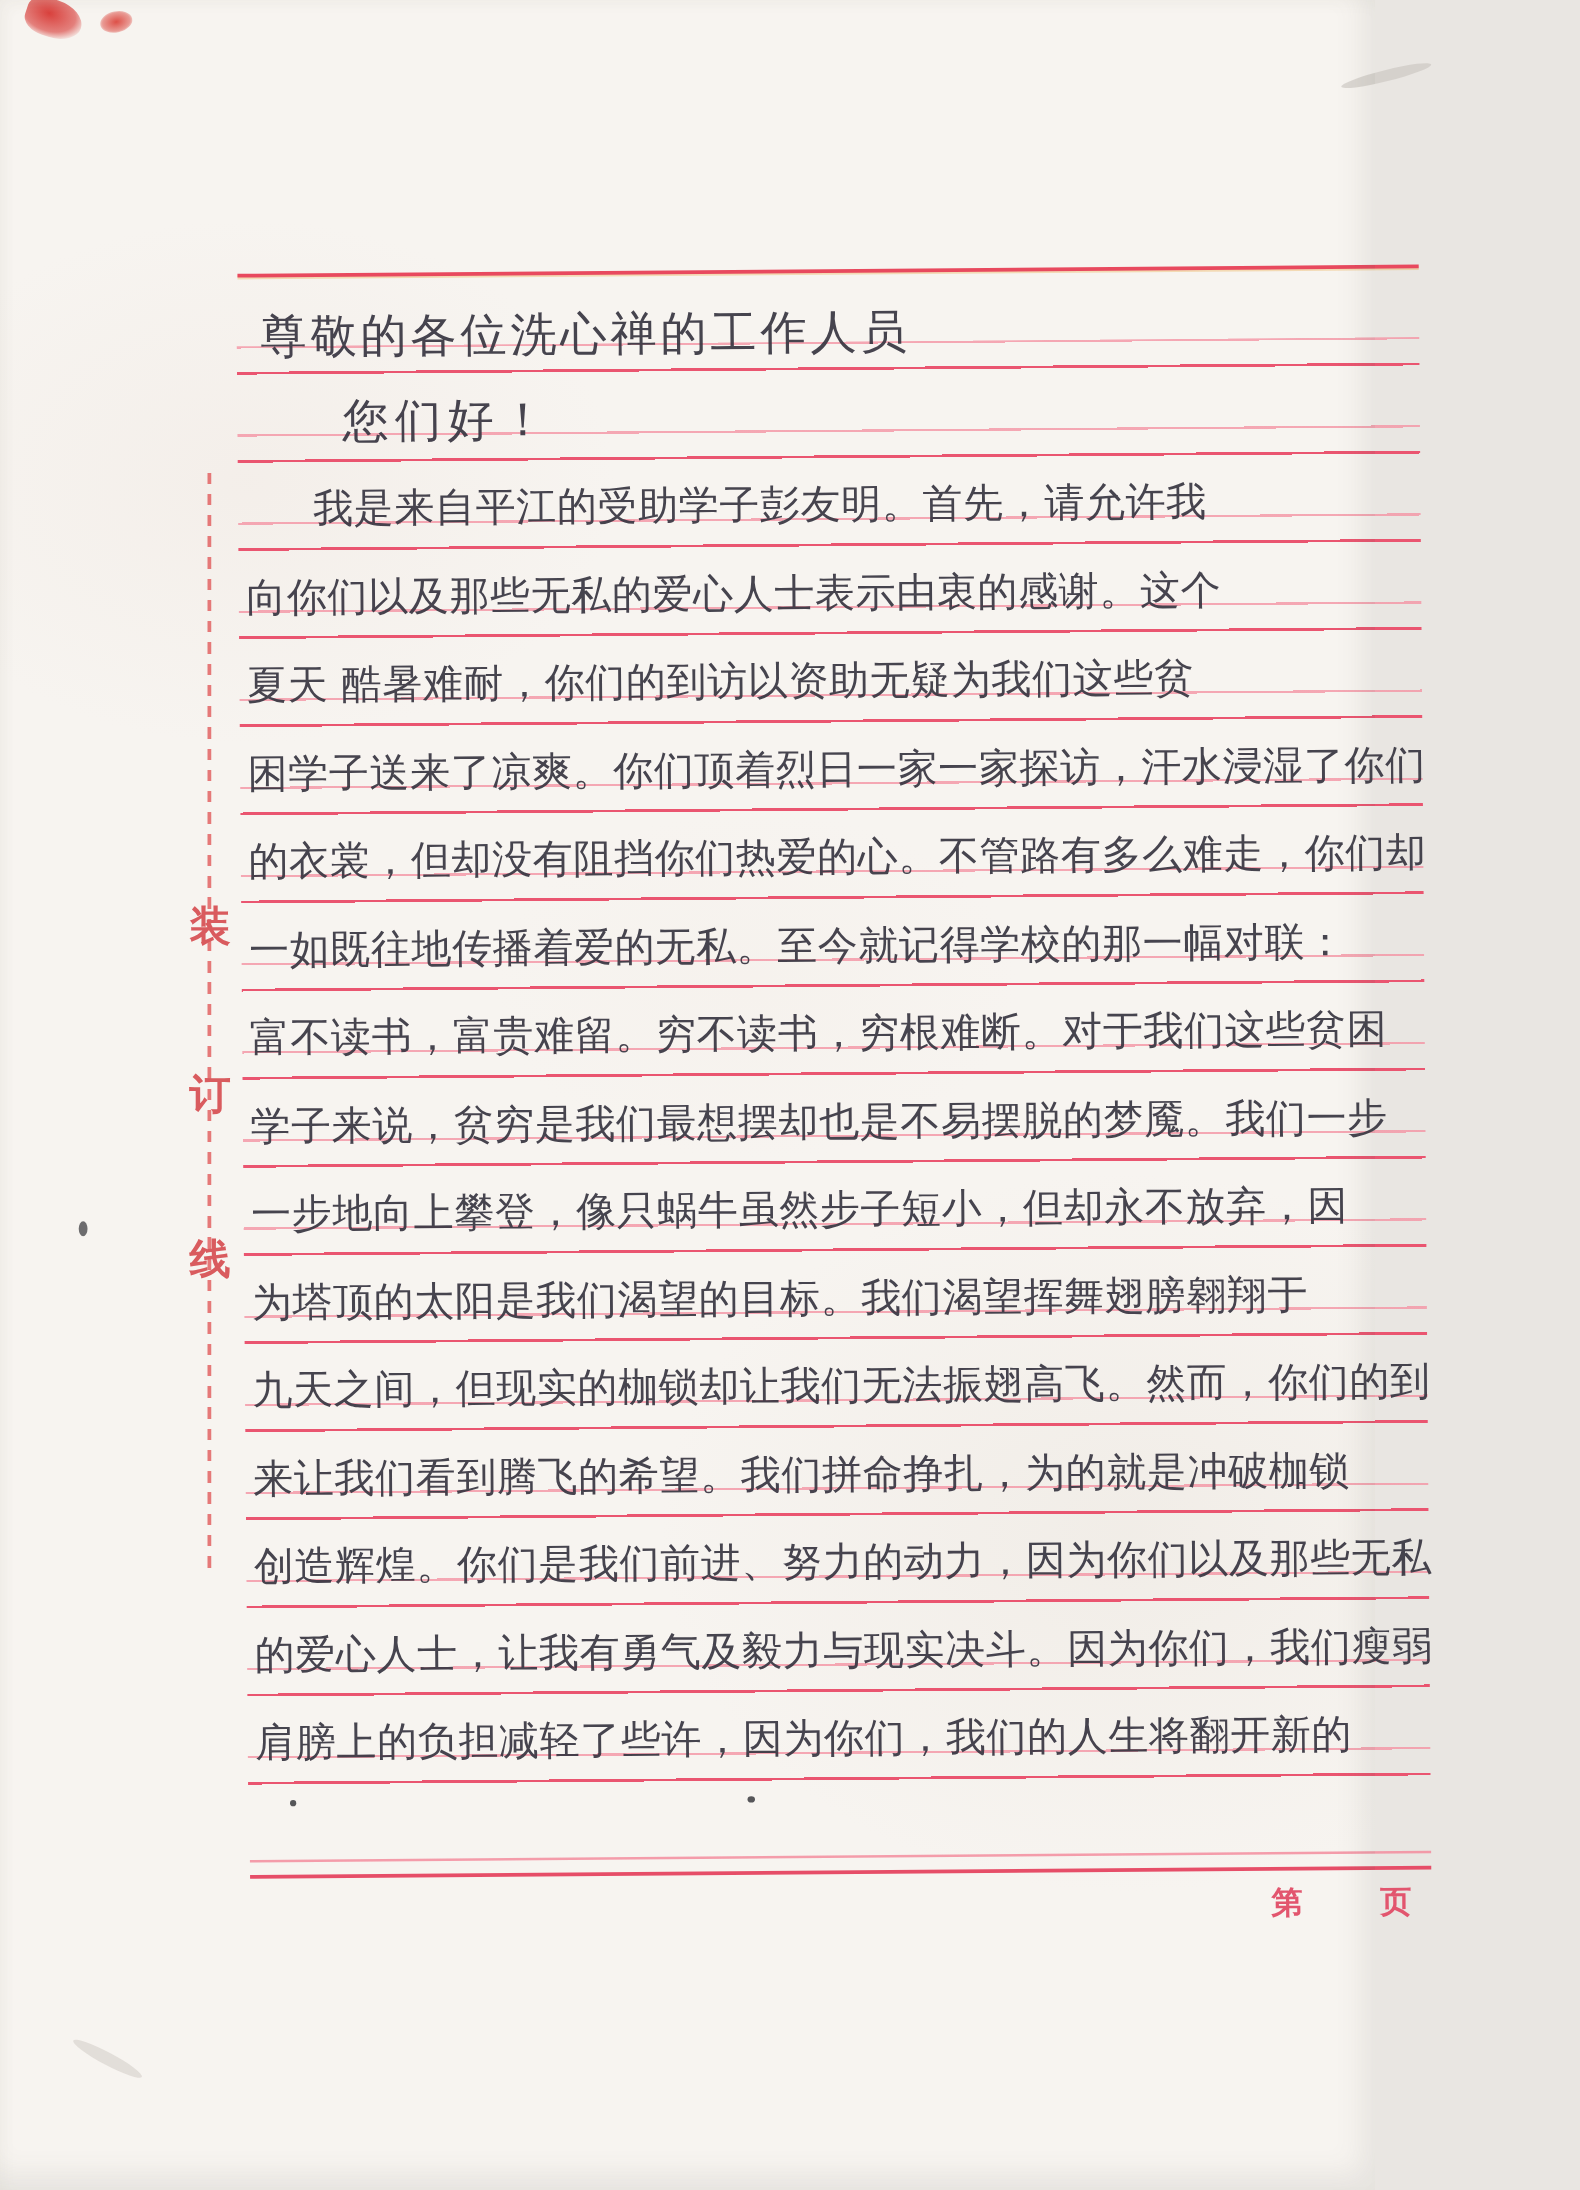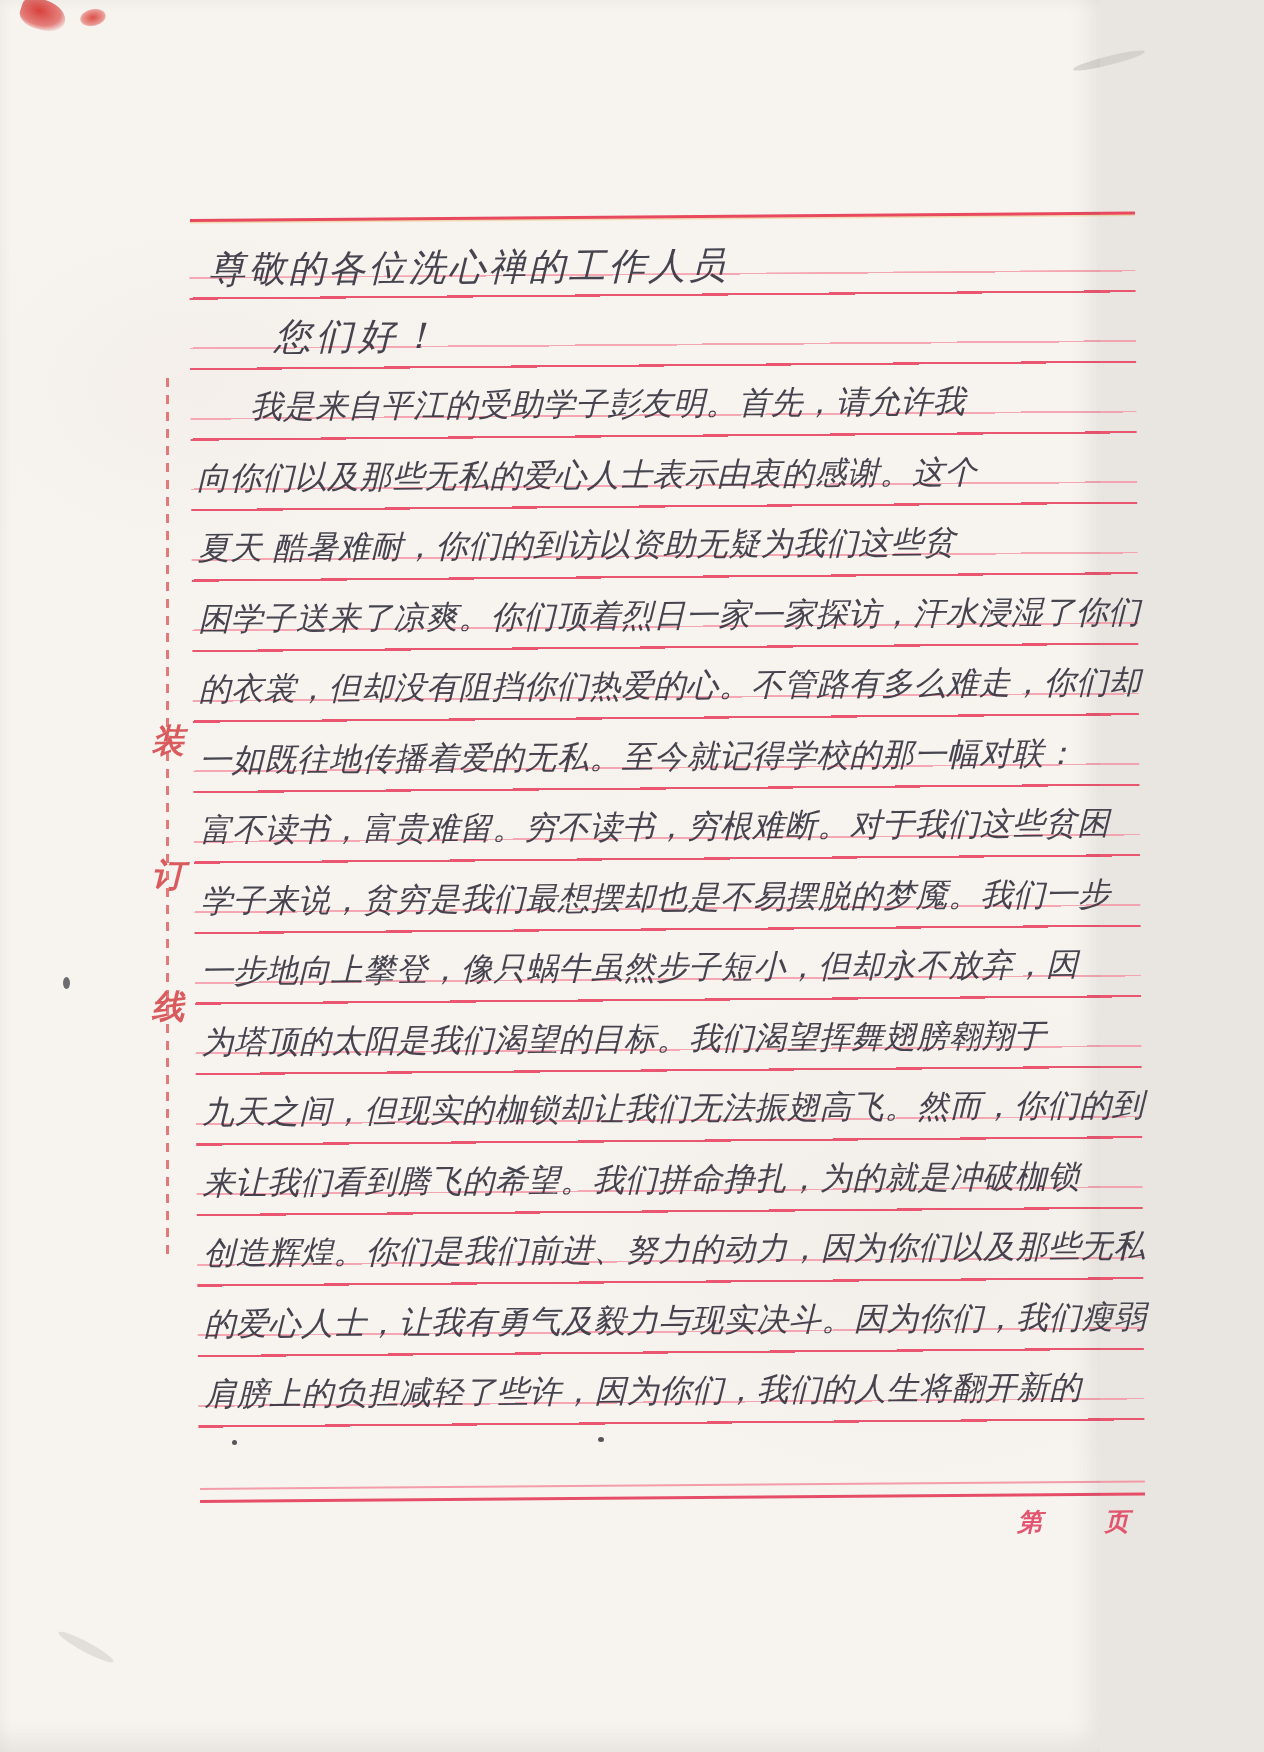--- a/index.html
+++ b/index.html
@@ -8,21 +8,20 @@
     background:#e9e6e2;
     font-family:"DejaVu Sans",sans-serif;
   }
   .paper{
     position:absolute;left:0;top:0;width:1100px;height:1752px;
     background-color:#f7f4f0;
     background-image:
       radial-gradient(ellipse 420px 300px at 18% 22%, rgba(240,232,226,.45), transparent 70%),
       radial-gradient(ellipse 520px 400px at 82% 70%, rgba(232,226,218,.40), transparent 72%),
       radial-gradient(ellipse 300px 200px at 55% 45%, rgba(244,238,232,.35), transparent 70%);
-    font-style: italic;
   }
   .paper::after{
     content:"";position:absolute;inset:0;pointer-events:none;
     box-shadow:inset -10px -12px 22px rgba(90,85,80,0.10), inset 4px 4px 10px rgba(120,115,110,0.04);
   }
   
   .sheet{
     position:absolute;left:0;top:0;width:1264px;height:1752px;
     transform:rotate(-0.45deg);transform-origin:195px 860px;
   }

